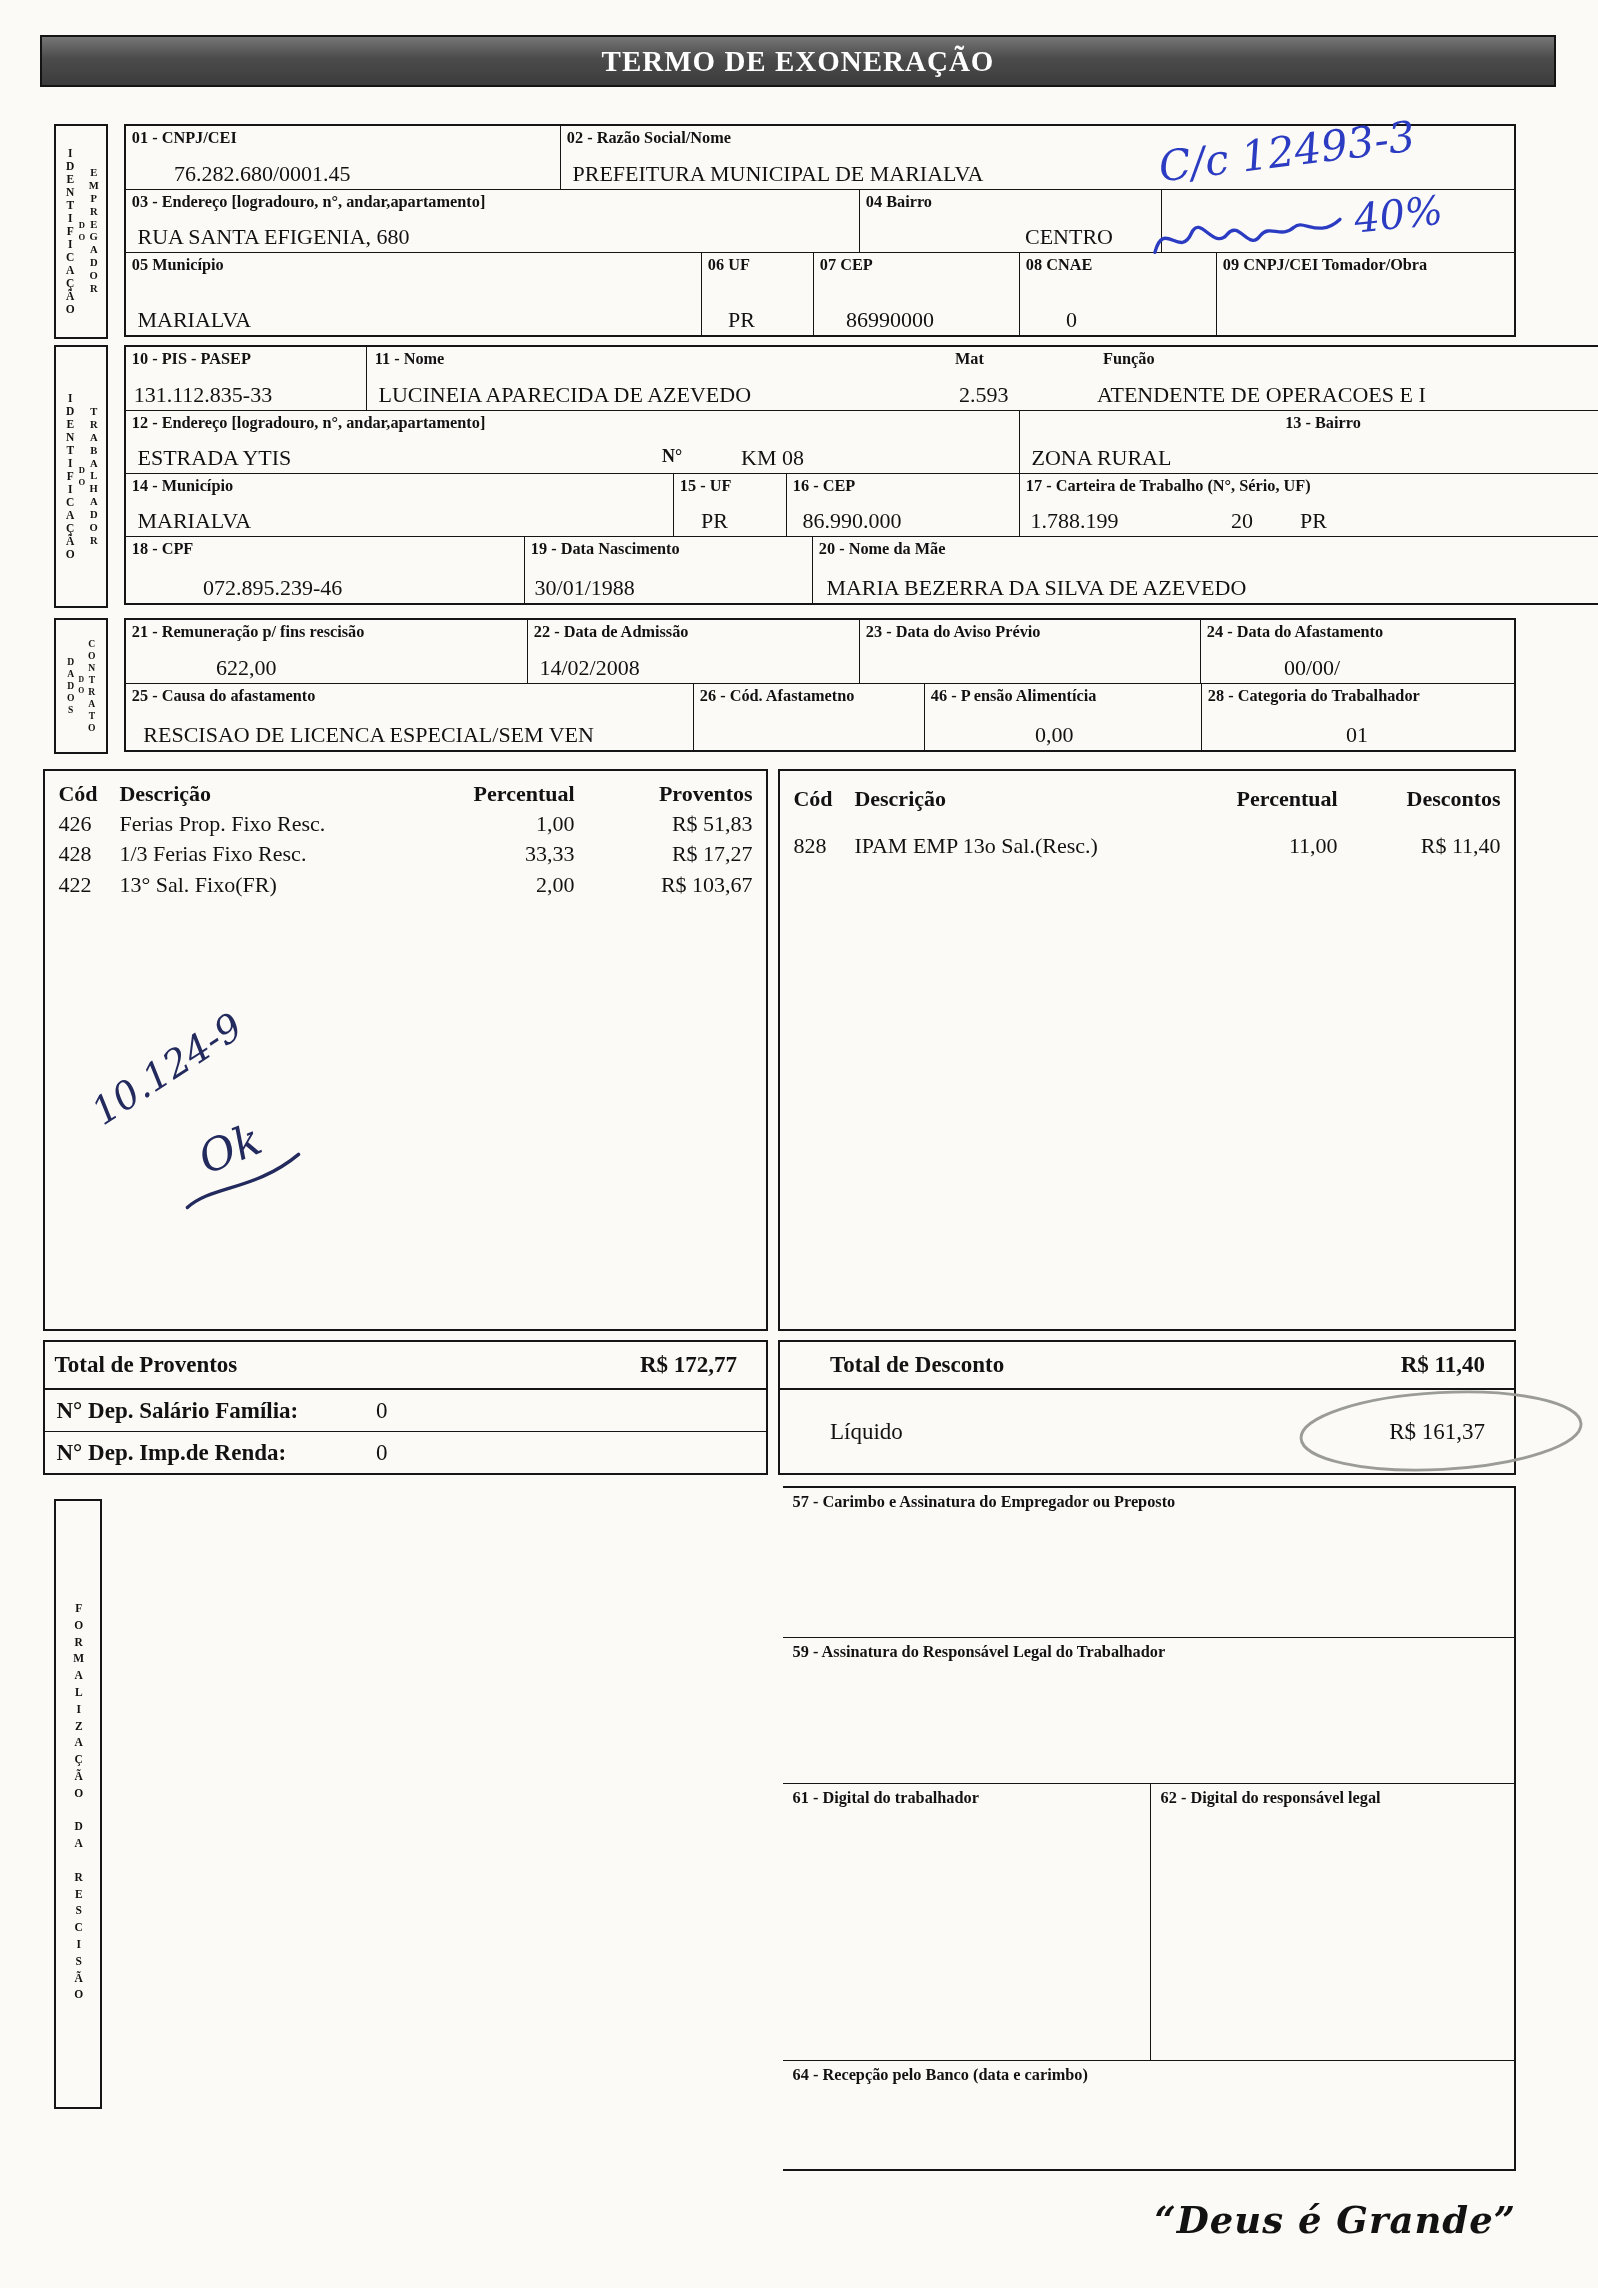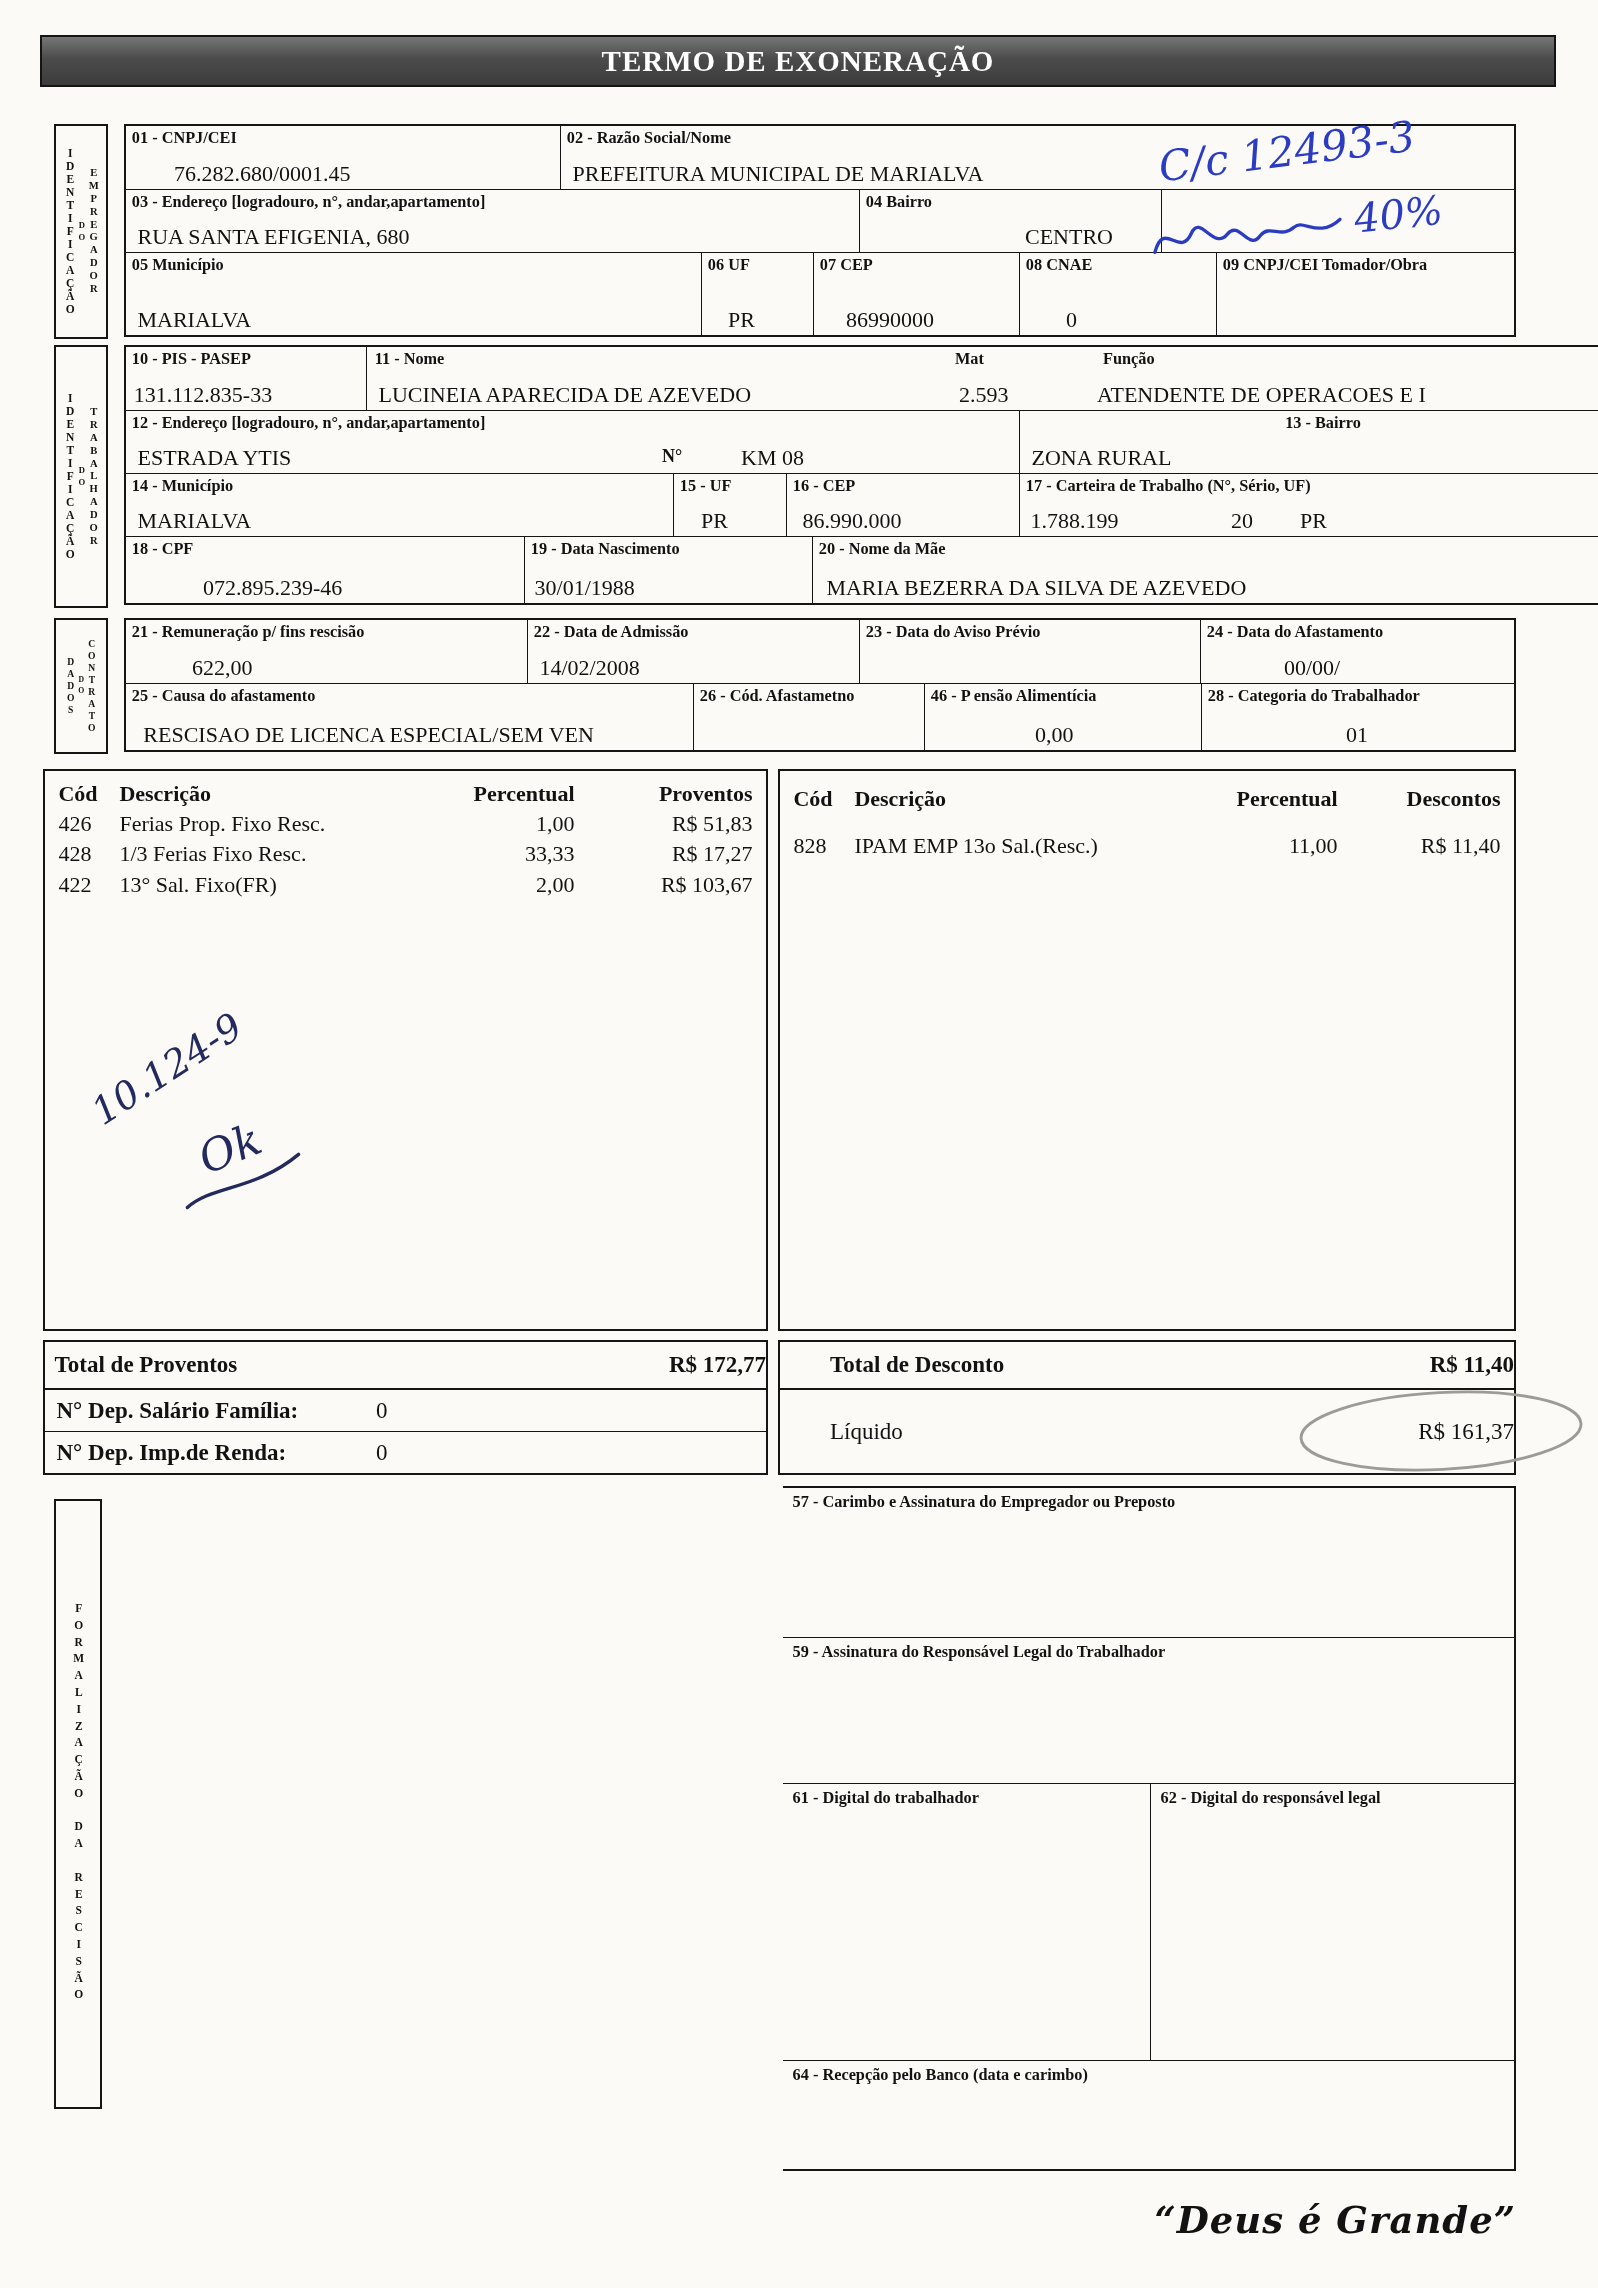--- a/index.html
+++ b/index.html
@@ -27,21 +27,21 @@
   .vtext{writing-mode:vertical-rl;text-orientation:upright;font-weight:bold;line-height:1;letter-spacing:1.9px}
 
   .tblbox{position:absolute;border:2.9px solid #151515;padding-top:7.7px}
   .trow{display:grid;grid-template-columns:61px 1fr 144px 178px;padding:0 13.4px;
     font-size:22px;line-height:1.38;white-space:nowrap}
   .th{font-weight:bold}
   .num{text-align:right}
 
   .totline{position:absolute;border:2.9px solid #151515;display:flex;align-items:center;
     font-weight:bold;font-size:23px}
-  .tot-val{margin-left:auto;}
+  .tot-val{margin-left:auto;padding-right:29px}
   .depbox{position:absolute;border:2.9px solid #151515;border-top:none;display:flex;flex-direction:column}
   .deprow{display:flex;align-items:center;flex:1;font-size:23px}
   .deprow + .deprow{border-top:1.9px solid #151515}
   .dep-lbl{font-weight:bold;padding-left:11.5px;width:331px}
   .liqbox{position:absolute;border:2.9px solid #151515;border-top:none;display:flex;align-items:center;
     font-weight:normal;font-size:23px}
 
   .fcol{position:absolute;border:2.9px solid #151515}
   .frow{padding:4.8px 9.6px}
   .frow + .frow{border-top:1.9px solid #151515}
@@ -191,21 +191,21 @@
   <div class="side" style="left:54px;top:618px;width:54px;height:136px">
     <span class="vtext" style="font-size:9.6px;letter-spacing:1px">DADOS</span>
     <span class="vtext" style="font-size:7.7px">DO</span>
     <span class="vtext" style="font-size:9.6px;letter-spacing:1px">CONTRATO</span>
   </div>
 
   <div class="sec" style="left:124px;top:618px;width:1392px">
     <div class="row" style="height:63px">
       <div class="cell" style="width:401px">
         <span class="lbl">21 - Remuneração p/ fins rescisão</span>
-        <span class="val" style="padding-left:66px">622,00</span>
+        <span class="val" style="padding-left:90px">622,00</span>
       </div>
       <div class="cell" style="width:332px">
         <span class="lbl">22 - Data de Admissão</span>
         <span class="val">14/02/2008</span>
       </div>
       <div class="cell" style="width:341px">
         <span class="lbl">23 - Data do Aviso Prévio</span>
         <span class="val"></span>
       </div>
       <div class="cell" style="flex:1">

